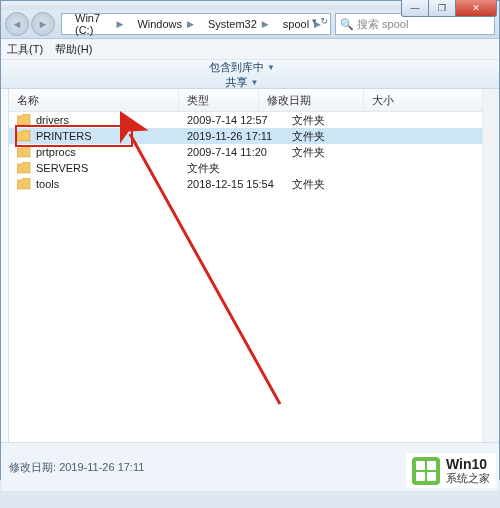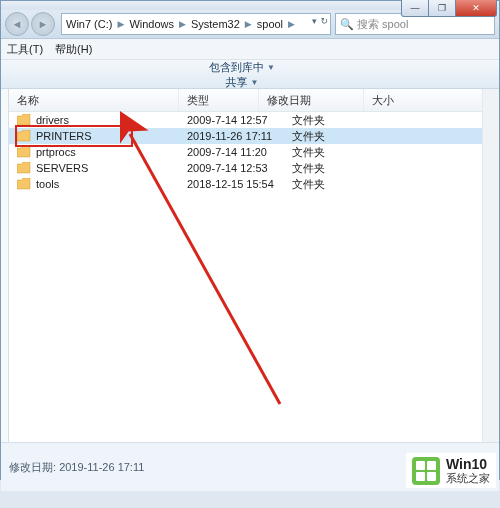--- a/index.html
+++ b/index.html
@@ -9,21 +9,21 @@
   .titlebar{height:9px;background:linear-gradient(#e9eff6,#d7e3ef);position:relative;}
   .winctrl{position:absolute;right:2px;top:-1px;display:flex;height:18px;z-index:5;}
   .winbtn{width:26px;height:16px;border:1px solid #6b89a6;border-top:none;margin-left:-1px;display:flex;align-items:center;justify-content:center;font-size:9px;color:#2b3c50;background:linear-gradient(#eef3f9,#cfdceb);}
   .winbtn.close{background:linear-gradient(#e98a7e,#c73b29);color:#fff;width:40px;border-bottom-right-radius:3px;}
   .winbtn.min{border-bottom-left-radius:3px;}
   
   .addrrow{height:28px;background:linear-gradient(#e2ebf4,#cedeeb);display:flex;align-items:center;padding:0 4px;border-bottom:1px solid #b6c9da;}
   .navarrow{width:22px;height:22px;border-radius:50%;background:radial-gradient(#5f9ed4,#2f6aa2);color:#fff;display:flex;align-items:center;justify-content:center;font-size:11px;margin-right:2px;border:1px solid #2a5e91;}
   .navarrow.disabled{background:radial-gradient(#d7e1ea,#b9c9d7);color:#7e91a1;border-color:#9fb3c3;}
   .breadcrumb{flex:1;height:20px;background:#fff;border:1px solid #9cb4c9;display:flex;align-items:center;padding:0 4px;color:#222;position:relative;margin:0 4px;}
-  .crumb{display:flex;align-items:center;}
+  .crumb{display:flex;align-items:center;margin-left:9px;}
   .crumbsep{margin:0 5px;color:#6e8aa1;font-size:9px;}
   .crumbdrop{position:absolute;right:2px;top:2px;display:flex;align-items:center;color:#546a7e;font-size:9px;}
   .crumbdrop span{margin-left:4px;}
   .searchbox{width:150px;height:20px;background:#fff;border:1px solid #9cb4c9;display:flex;align-items:center;padding:0 4px;color:#888;}
   .searchbox .sicon{width:14px;height:14px;margin-right:3px;display:flex;align-items:center;justify-content:center;color:#5a7ea0;}
   
   .menubar{height:20px;background:#f2f6fa;border-bottom:1px solid #dbe5ee;display:flex;align-items:center;padding:0 6px;color:#222;}
   .menubar span{margin-right:12px;}
   .toolbar{height:28px;background:linear-gradient(#f4f8fc,#e0ebf4);border-bottom:1px solid #c9d8e4;display:flex;align-items:center;padding:0 8px;color:#1b3f63;flex-direction:column;}
   .toolbar .titem{display:flex;align-items:center;margin-right:16px;}
@@ -175,21 +175,20 @@
             </div>
             <div class="row">
               <div class="cell c-name">
                 <span class="fico">
                   <svg width="14" height="12" viewBox="0 0 14 12">
                     <path d="M0 2 L5 2 L6 0 L13 0 L13 11 L0 11 Z" fill="#f6c667" stroke="#c99a34" stroke-width="0.5"></path>
                   </svg>
                 </span>
                 <span>SERVERS</span>
               </div>
-              <div class="cell c-date">2009-7-14 12:53</div>
               <div class="cell c-type">文件夹</div>
               <div class="cell c-size"></div>
             </div>
             <div class="row">
               <div class="cell c-name">
                 <span class="fico">
                   <svg width="14" height="12" viewBox="0 0 14 12">
                     <path d="M0 2 L5 2 L6 0 L13 0 L13 11 L0 11 Z" fill="#f6c667" stroke="#c99a34" stroke-width="0.5"></path>
                   </svg>
                 </span>

